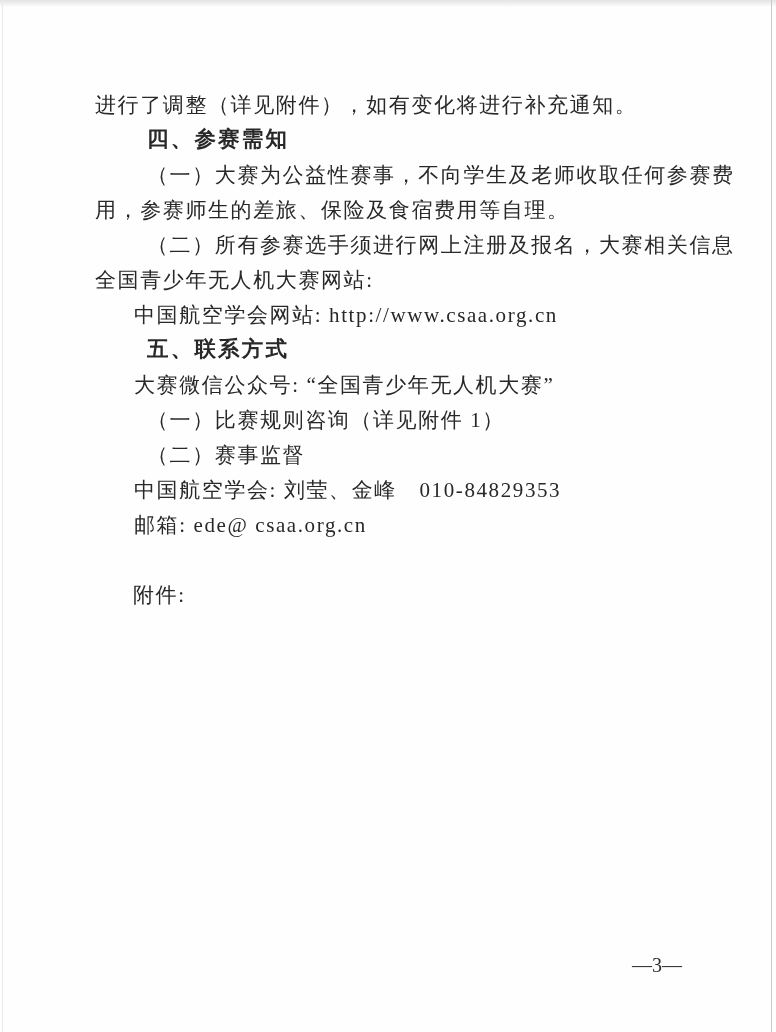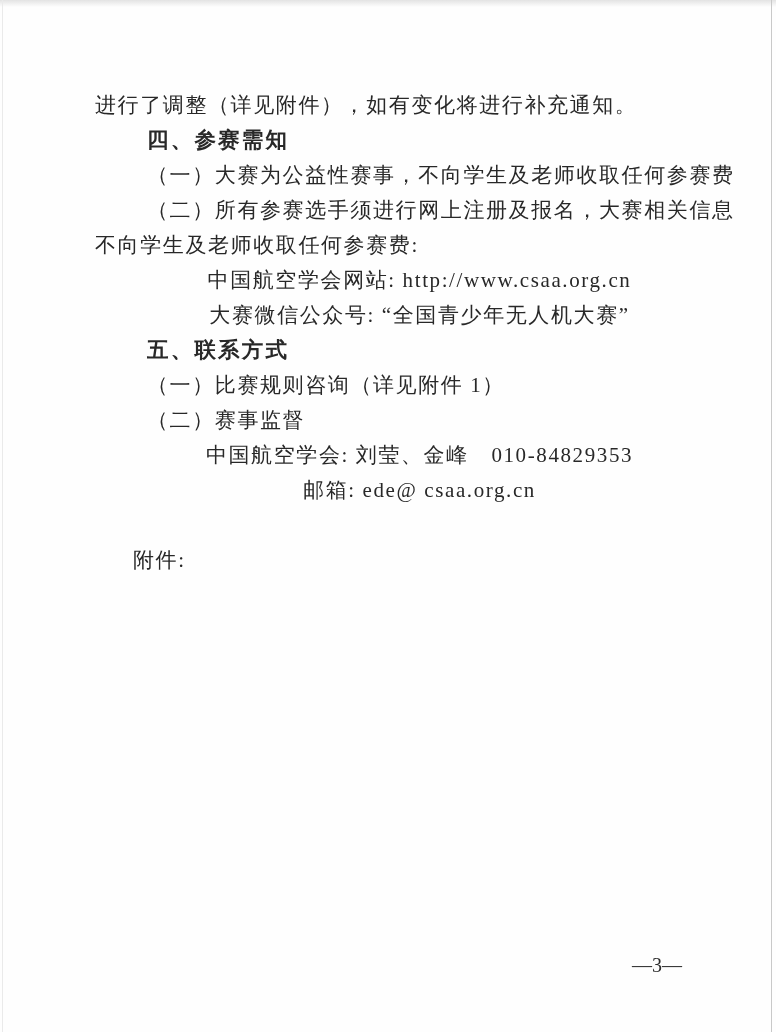--- a/index.html
+++ b/index.html
@@ -31,24 +31,24 @@
   .content {
     position: absolute; top: 88px; left: 95px; width: 610px;
   }
   .line {
     font-size: 21px;
     line-height: 35px;
     letter-spacing: 1.6px;
     white-space: pre;
   }
   .indent-a { padding-left: 52px; }   
-  .indent-b { padding-left: 39px; text-align: center; }   
+  .indent-b { padding-left: 39px; }   
   .heading {
     font-weight: bold;
-    font-family: Liberation Serif, serif;
+    font-family: Liberation Mono, monospace;
     font-size: 21.5px;
     letter-spacing: 2.2px;
   }
   .spacer { height: 35px; }
   .attachments {
     display: flex;
     align-items: flex-start;
     padding-left: 38px;
   }
   .att-label { margin-right: 21px; flex: 0 0 auto; }
@@ -69,28 +69,29 @@
   <div class="scan-left-line"></div>
   <div class="scan-right-line"></div>
 
   <div class="content">
 
     <p class="line">进行了调整（详见附件），如有变化将进行补充通知。</p>
 
     <p class="line indent-a heading">四、参赛需知</p>
 
     <p class="line indent-a">（一）大赛为公益性赛事，不向学生及老师收取任何参赛费</p>
+    <p class="line">用，参赛师生的差旅、保险及食宿费用等自理。</p>
 
     <p class="line indent-a">（二）所有参赛选手须进行网上注册及报名，大赛相关信息</p>
-    <p class="line">不向学生及老师收取任何参赛费:</p>
+    <p class="line">全国青少年无人机大赛网站:</p>
 
     <p class="line indent-b">中国航空学会网站: http://www.csaa.org.cn</p>
+    <p class="line indent-a heading">五、联系方式</p>
+
     <p class="line indent-b">大赛微信公众号: “全国青少年无人机大赛”</p>
-
-    <p class="line indent-a heading">五、联系方式</p>
 
     <p class="line indent-a">（一）比赛规则咨询（详见附件 1）</p>
     <p class="line indent-a">（二）赛事监督</p>
 
     <p class="line indent-b">中国航空学会: 刘莹、金峰　010-84829353</p>
     <p class="line indent-b">邮箱: ede@ csaa.org.cn</p>
 
     <div class="spacer"></div>
 
     <div class="attachments">

